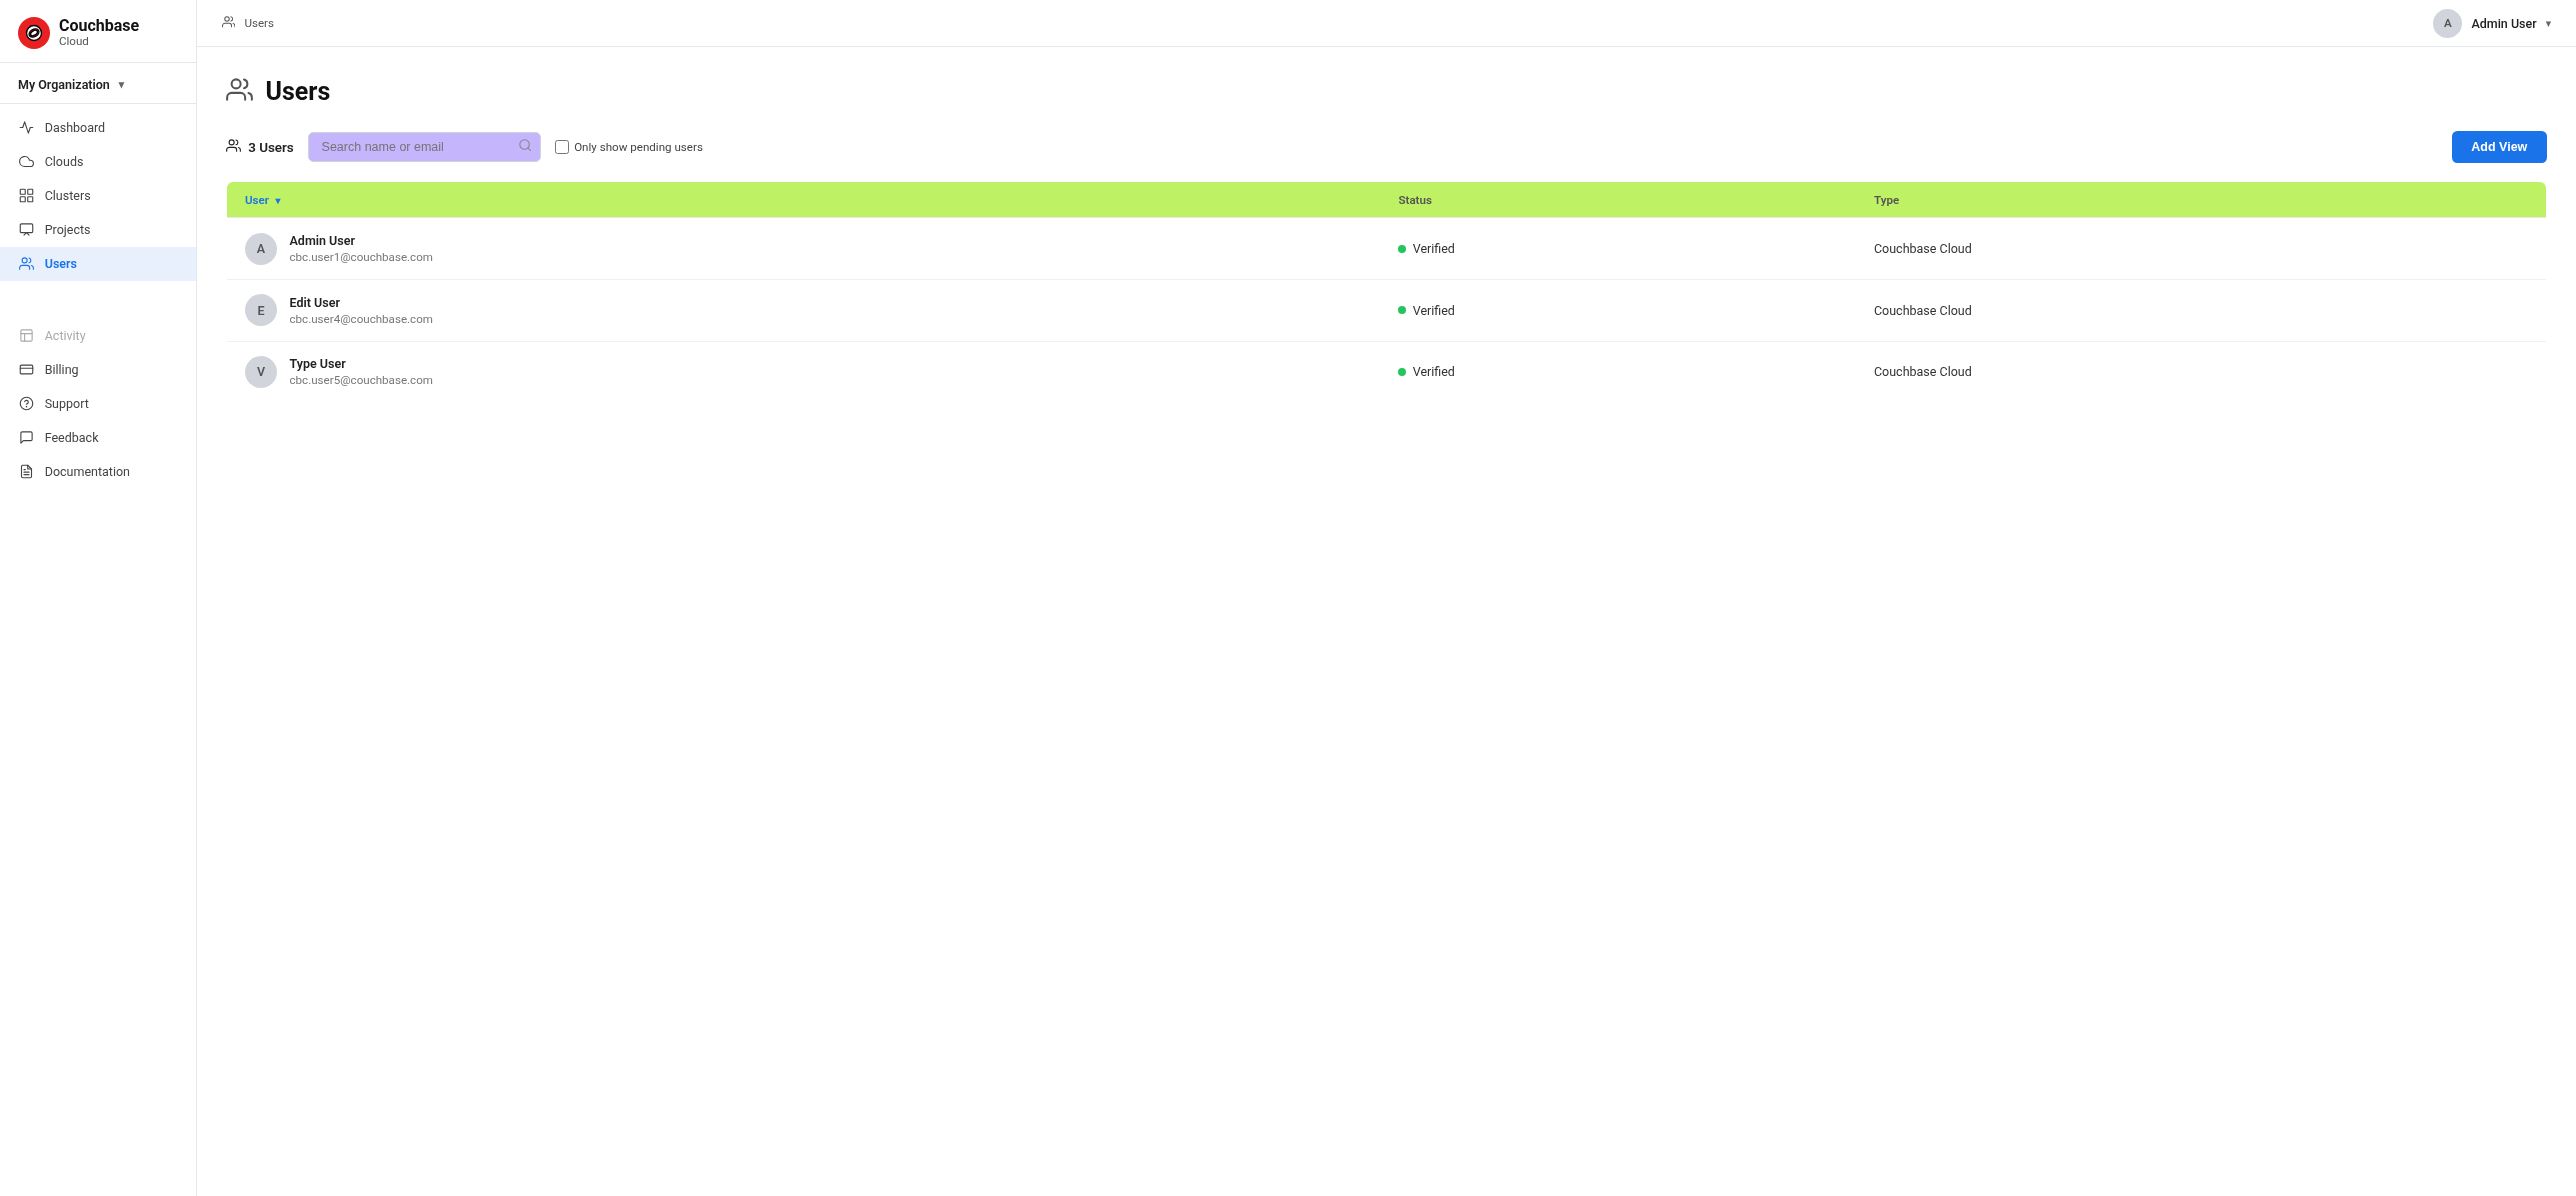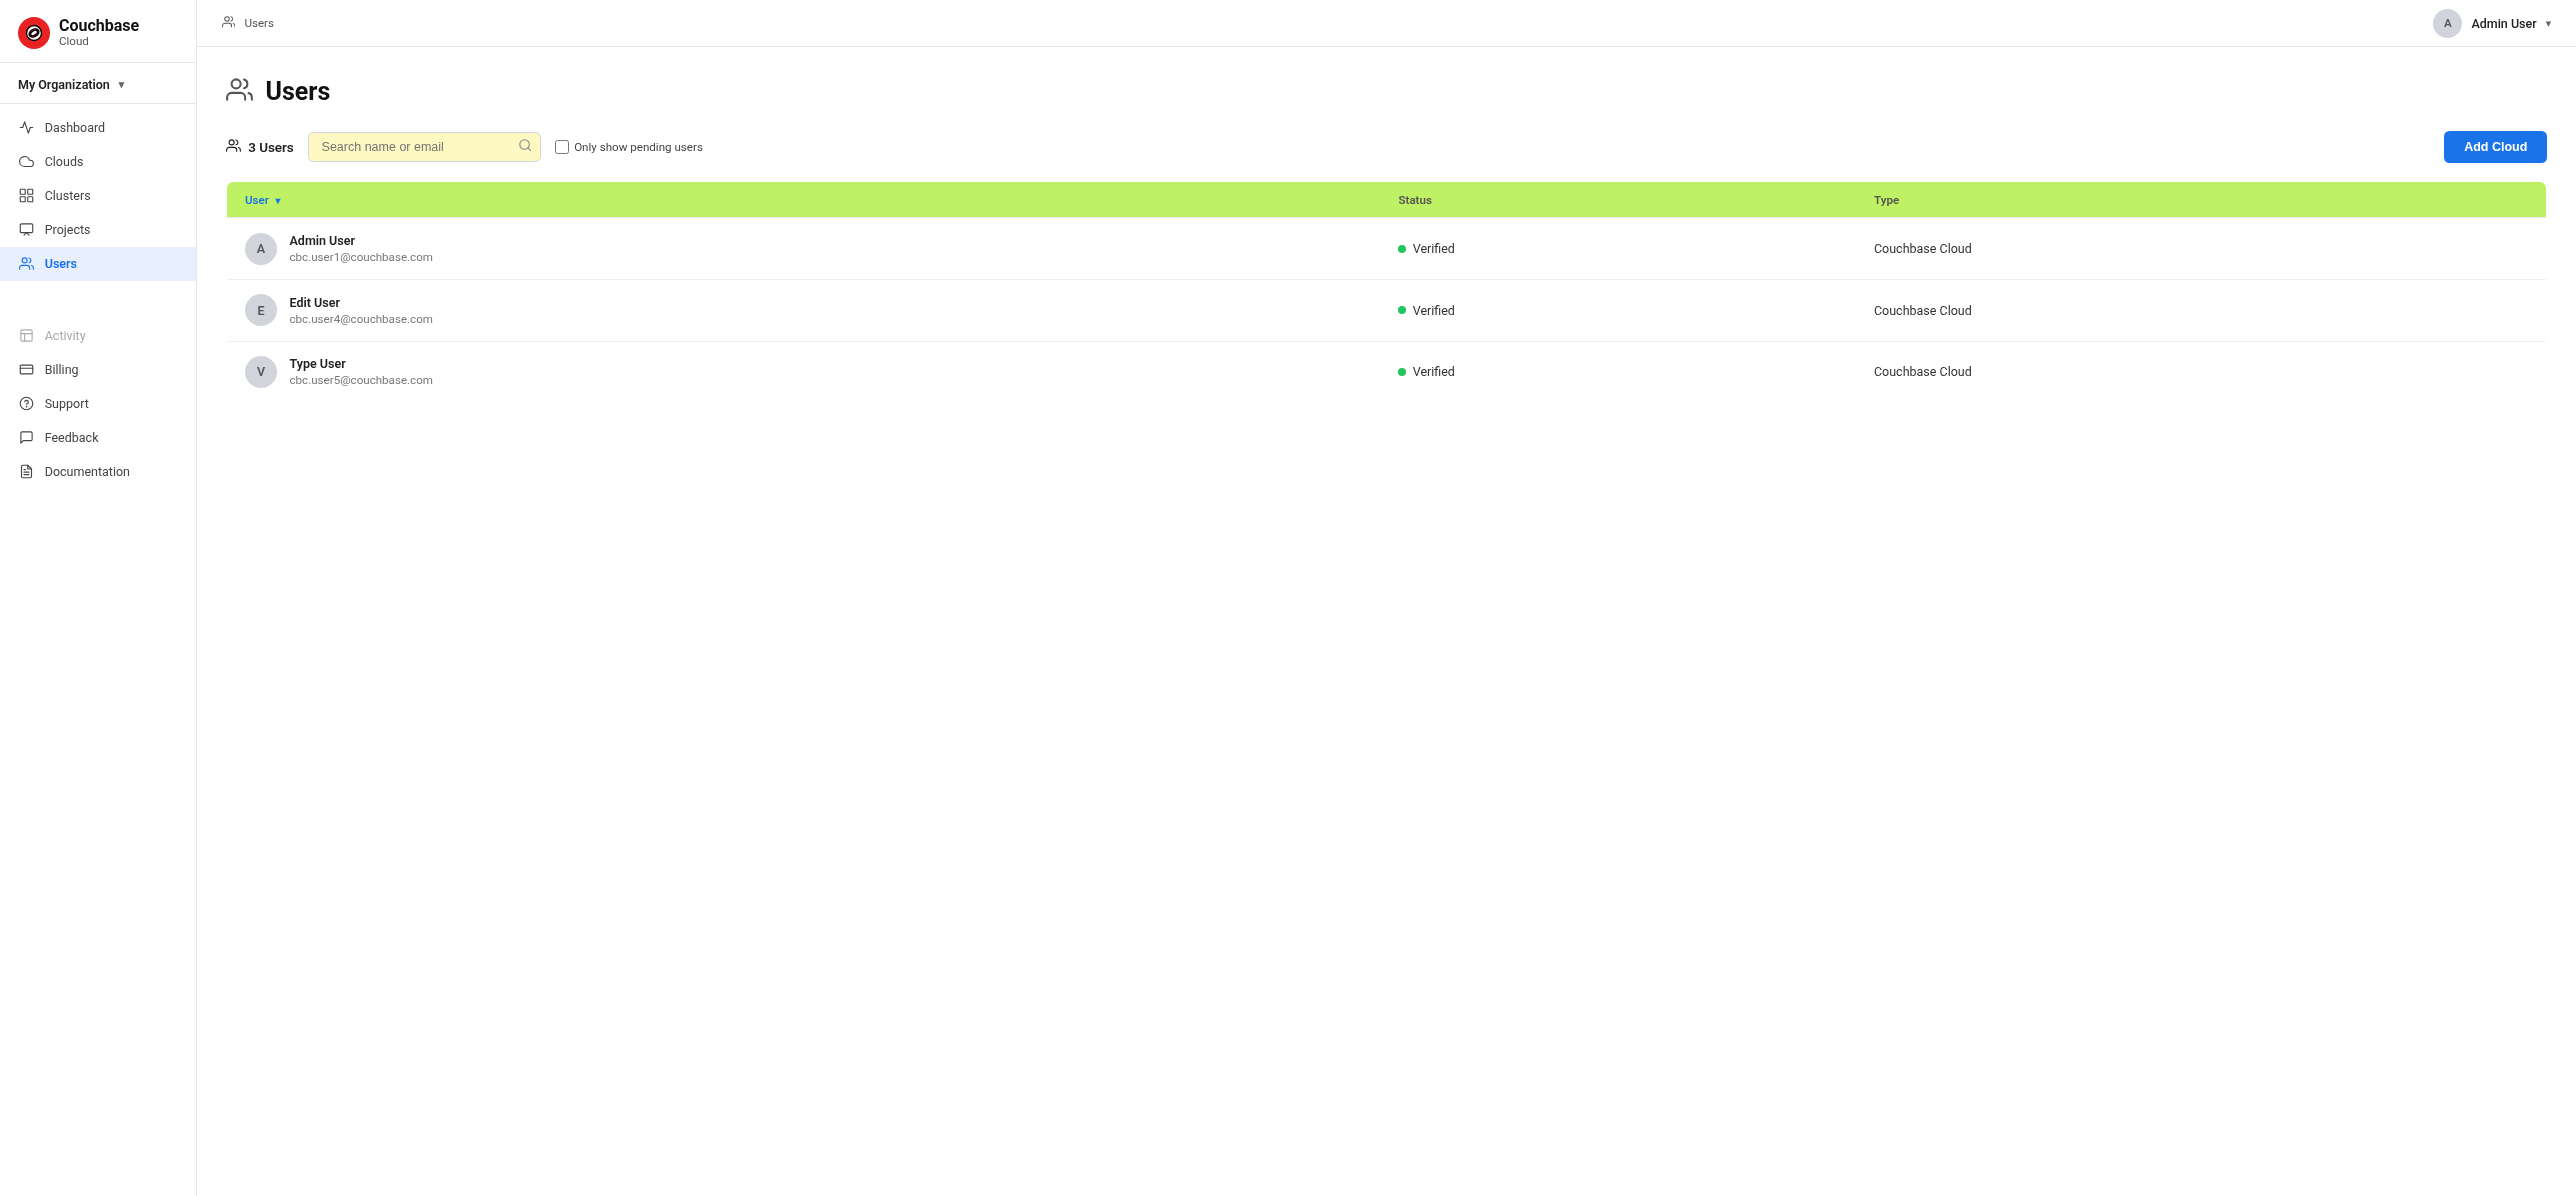--- a/index.html
+++ b/index.html
@@ -157,21 +157,21 @@
       align-items: center;
     }
     .search-box input {
       border: 0.9px solid #d1d5db;
       border-radius: 5.4px;
       padding: 7.2px 32px 7.2px 12.5px;
       font-size: 12.5px;
       color: #555;
       width: 233px;
       outline: none;
-      background: #fef9c3;
+      background: #c4b5fd;
     }
     .search-box .search-icon-btn {
       position: absolute;
       right: 9px;
       color: #888;
       pointer-events: none;
     }
     .pending-label {
       display: flex;
       align-items: center;
@@ -448,21 +448,21 @@
           <svg viewBox="0 0 24 24" width="14.3" height="14.3">
               <circle cx="11" cy="11" r="8"></circle>
               <line x1="21" y1="21" x2="16.65" y2="16.65"></line>
             </svg>
         </span>
       </div>
       <label class="pending-label">
         <input type="checkbox" style="">
         <span>Only show pending users</span>
       </label>
-      <button class="add-users-btn">Add Cloud</button>
+      <button class="add-users-btn">Add View</button>
     </div>
 
     <table class="users-table">
       <thead>
         <tr>
           <th class="sortable">
             <span>User</span>
             <span class="sort-arrow">▾</span>
           </th>
           <th>

